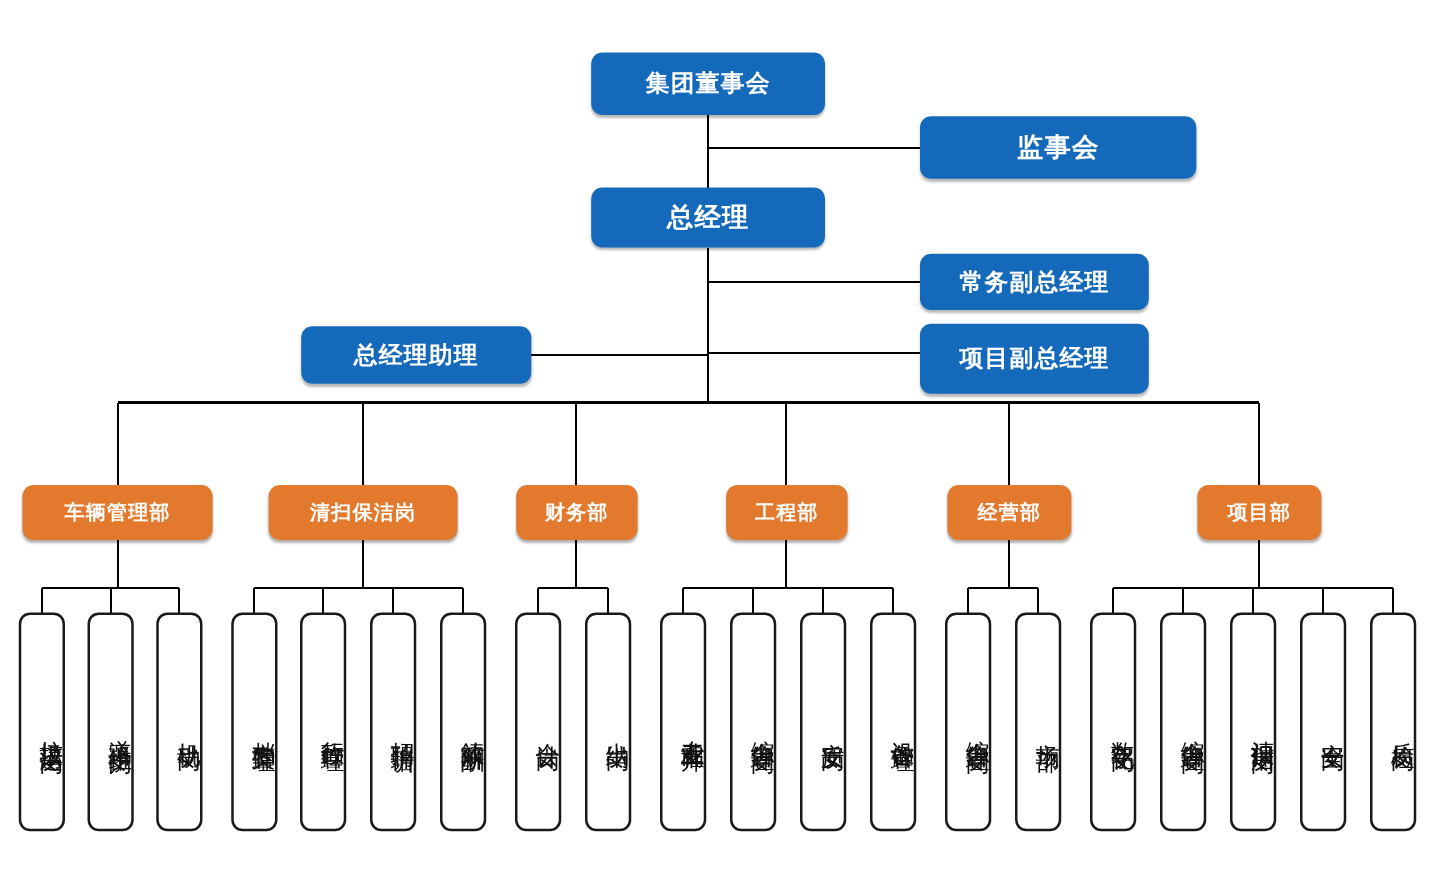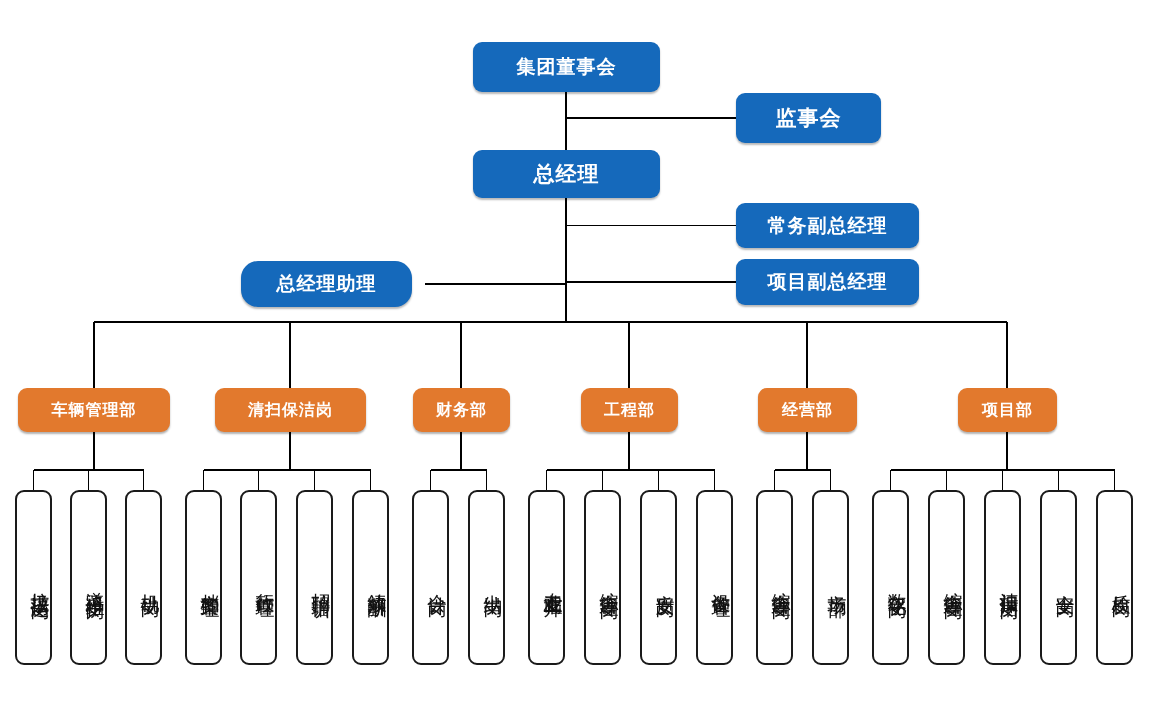--- a/index.html
+++ b/index.html
@@ -116,25 +116,25 @@
       <line x1="890.5" y1="470" x2="1114.5" y2="470" stroke="#000000" stroke-width="1.6" shape-rendering="crispEdges"></line>
       <line x1="890.5" y1="470" x2="890.5" y2="490" stroke="#000000" stroke-width="1.6" shape-rendering="crispEdges"></line>
       <line x1="946.5" y1="470" x2="946.5" y2="490" stroke="#000000" stroke-width="1.6" shape-rendering="crispEdges"></line>
       <line x1="1002.5" y1="470" x2="1002.5" y2="490" stroke="#000000" stroke-width="1.6" shape-rendering="crispEdges"></line>
       <line x1="1058.5" y1="470" x2="1058.5" y2="490" stroke="#000000" stroke-width="1.6" shape-rendering="crispEdges"></line>
       <line x1="1114.5" y1="470" x2="1114.5" y2="490" stroke="#000000" stroke-width="1.6" shape-rendering="crispEdges"></line>
     </svg>
 
   <div id="exec-layer">
       <div class="node exec small" style="left: 473px; top: 42px; width: 187px; height: 50px;">集团董事会</div>
-      <div class="node exec" style="left: 736px; top: 93px; width: 145px; height: 50px;">监事会</div>
+      <div class="node exec" style="left: 736px; top: 93px; width: 221px; height: 50px;">监事会</div>
       <div class="node exec" style="left: 473px; top: 150px; width: 187px; height: 48px;">总经理</div>
       <div class="node exec small" style="left: 736px; top: 203px; width: 183px; height: 45px;">常务副总经理</div>
-      <div class="node exec small" style="left: 736px; top: 259px; width: 183px; height: 46px;">项目副总经理</div>
-      <div class="node exec small" style="left: 241px; top: 261px; width: 171px; height: 46px; border-radius: 17px;">总经理助理</div>
+      <div class="node exec small" style="left: 736px; top: 259px; width: 183px; height: 56px;">项目副总经理</div>
+      <div class="node exec small" style="left: 241px; top: 261px; width: 184px; height: 46px;">总经理助理</div>
     </div>
   <div id="dept-layer">
       <div class="node dept" style="left: 18px; top: 388px; width: 152px; height: 44px;">车辆管理部</div>
       <div class="node dept" style="left: 215px; top: 388px; width: 151px; height: 44px;">清扫保洁岗</div>
       <div class="node dept" style="left: 413px; top: 388px; width: 97px; height: 44px;">财务部</div>
       <div class="node dept" style="left: 581px; top: 388px; width: 97px; height: 44px;">工程部</div>
       <div class="node dept" style="left: 758px; top: 388px; width: 99px; height: 44px; font-family: Liberation Mono, monospace;">经营部</div>
       <div class="node dept" style="left: 958px; top: 388px; width: 99px; height: 44px;">项目部</div>
     </div>
   <div id="post-layer">

